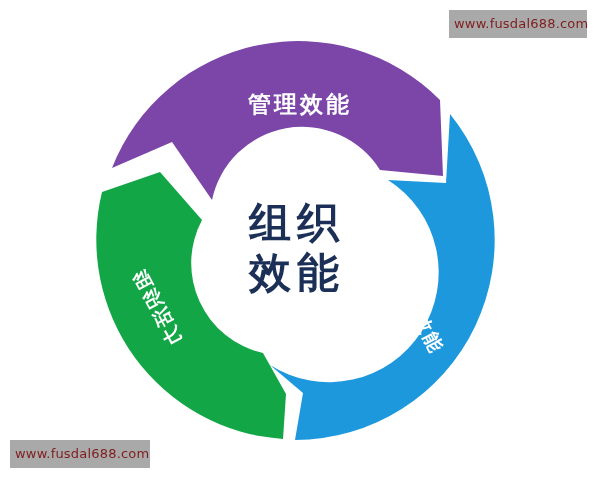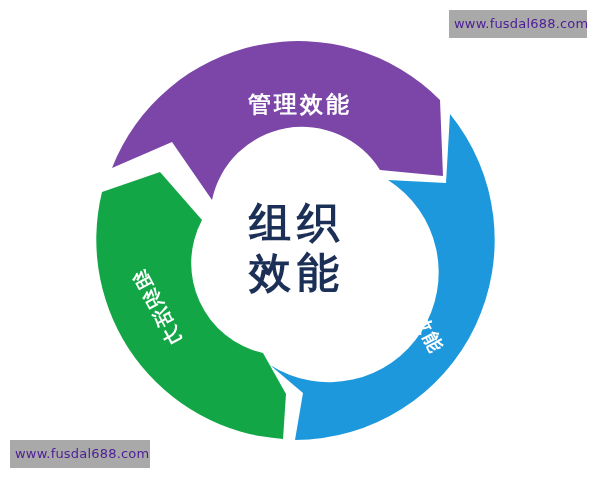--- a/index.html
+++ b/index.html
@@ -1,19 +1,19 @@
 <!DOCTYPE html>
 <html><head>
 <meta charset="utf-8">
 <style>
   html, body { margin: 0; padding: 0; background: #ffffff; }
   body { width: 600px; height: 480px; position: relative; overflow: hidden;
          font-family: "DejaVu Sans", "Liberation Sans", sans-serif; }
   .watermark {
-    position: absolute; background: #a9a9a9; color: #4c1d95;
+    position: absolute; background: #a9a9a9; color: #7f1d1d;
     font-family: "DejaVu Sans", sans-serif; font-size: 13px;
     line-height: 28px; height: 28px; padding: 0 12px; letter-spacing: 0.2px;
   }
   .wm-top { left: 449px; top: 10px; width: 128px; text-align: center; padding: 0 5px; }
   .wm-bottom { left: 10px; top: 440px; width: 130px; text-align: center; padding: 0 5px; }
   svg { position: absolute; left: 0; top: 0; }
   .seg-label { font-family: "DejaVu Sans", sans-serif; font-weight: bold; fill: #ffffff; }
   .center-label { font-family: "DejaVu Sans", sans-serif; font-weight: bold; fill: #1b2f57; }
 </style>
 </head>

